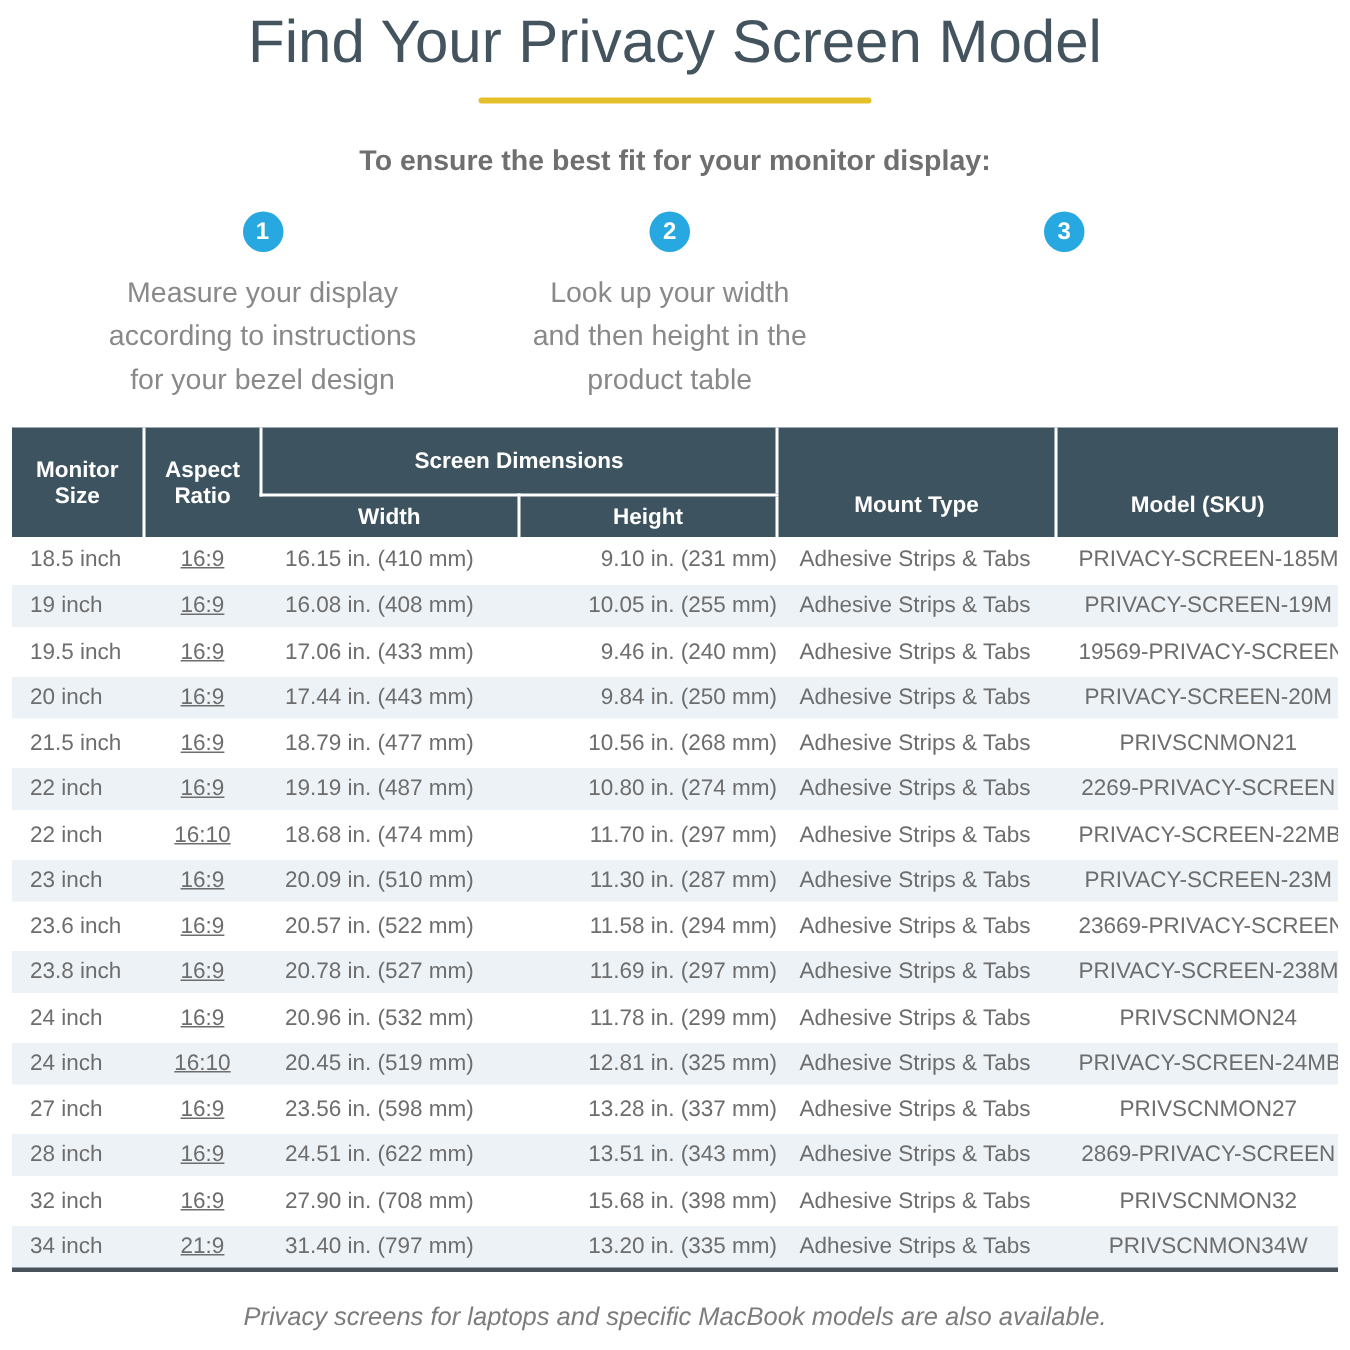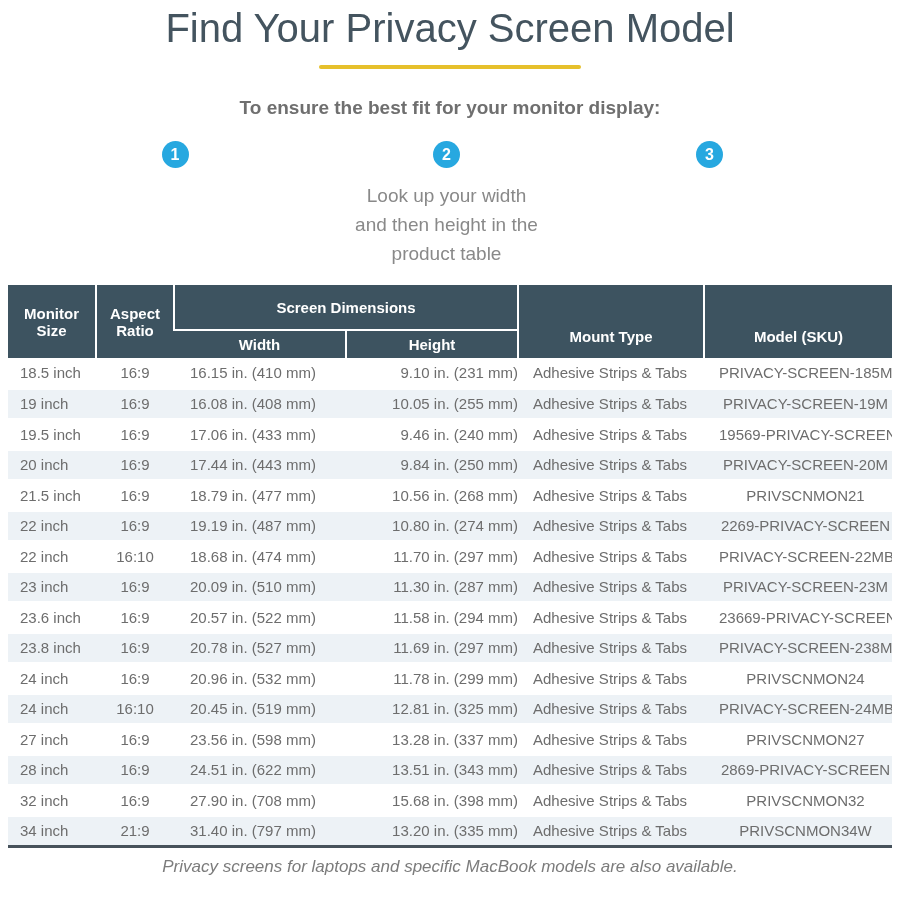--- a/index.html
+++ b/index.html
@@ -86,47 +86,48 @@
   tbody td {
     height: 30.5px;
     font-size: 15px;
     color: #6d6d6d;
     white-space: nowrap;
     overflow: hidden;
   }
   tbody tr { border-bottom: 2px solid #ffffff; }
   tbody tr:nth-child(even) { background: #edf2f6; }
   tbody td.c-size  { padding-left: 12px; text-align: left; }
-  tbody td.c-ratio { text-align: center; }
+  tbody td.c-ratio { text-align: center; text-decoration: underline; }
   tbody td.c-width { padding-left: 16px; text-align: left; }
   tbody td.c-height{ padding-left: 11px; text-align: right; }
   tbody td.c-mount { padding-left: 15px; text-align: left; }
   tbody td.c-model { padding-left: 15px; text-align: center; }
 
   .footer-note {
-    margin-top: 9px;
+    margin-top: 20px;
     text-align: center;
     font-size: 17px;
     font-style: italic;
     color: #7c7c7c;
   }
 </style>
 </head>
 <body>
 
 <div class="page">
 
   <h1 class="page-title">Find Your Privacy Screen Model</h1>
   <div class="title-divider"></div>
 
   <p class="subtitle">To ensure the best fit for your monitor display:</p>
 
   <div class="steps">
     <div class="step step-1">
       <div class="step-badge">1</div>
+      <div class="step-text">Measure your display according to instructions for your bezel design</div>
     </div>
     <div class="step step-2">
       <div class="step-badge">2</div>
       <div class="step-text">Look up your width and then height in the product table</div>
     </div>
     <div class="step step-3">
       <div class="step-badge">3</div>
     </div>
   </div>
 

